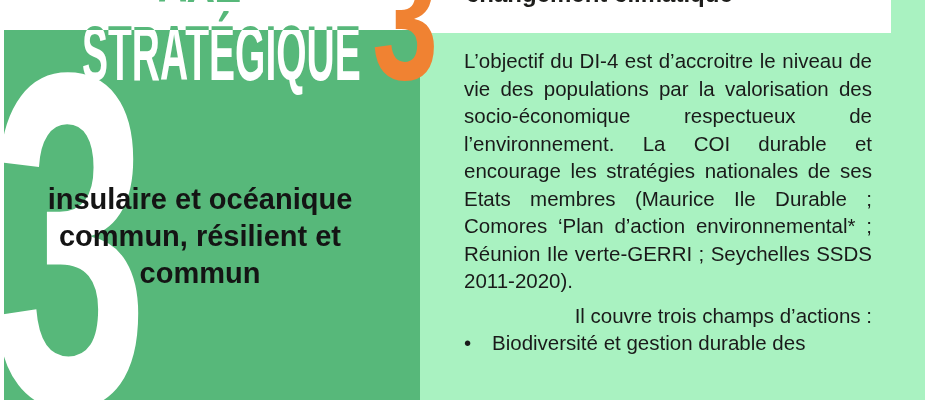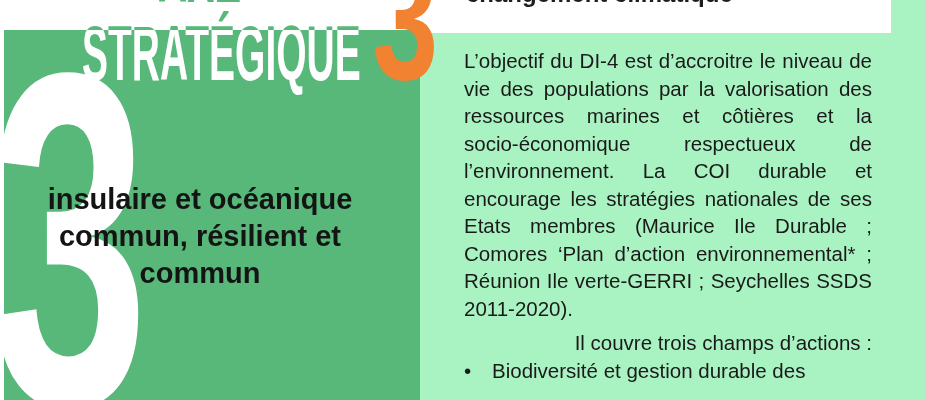--- a/index.html
+++ b/index.html
@@ -70,21 +70,20 @@
   <div class="title green-part">STRATÉGIQUE</div>
   <div class="title white-part">STRATÉGIQUE</div>
 
   <div class="kicker">AXE</div>
 
   <div class="num orange3">3</div>
 
   <div class="content-text">
     <div class="jline">L’objectif du DI-4 est d’accroitre le niveau de</div>
     <div class="jline">vie des populations par la valorisation des</div>
-    <div class="jline">ressources marines et côtières et la</div>
     <div class="jline">socio-économique respectueux de</div>
     <div class="jline">l’environnement. La COI durable et</div>
     <div class="jline">encourage les stratégies nationales de ses</div>
     <div class="jline">Etats membres (Maurice Ile Durable ;</div>
     <div class="jline">Comores ‘Plan d’action environnemental* ;</div>
     <div class="jline">Réunion Ile verte-GERRI ; Seychelles SSDS</div>
     <div class="jline last">2011-2020).</div>
 
     <div class="intro">Il couvre trois champs d’actions :</div>
 

